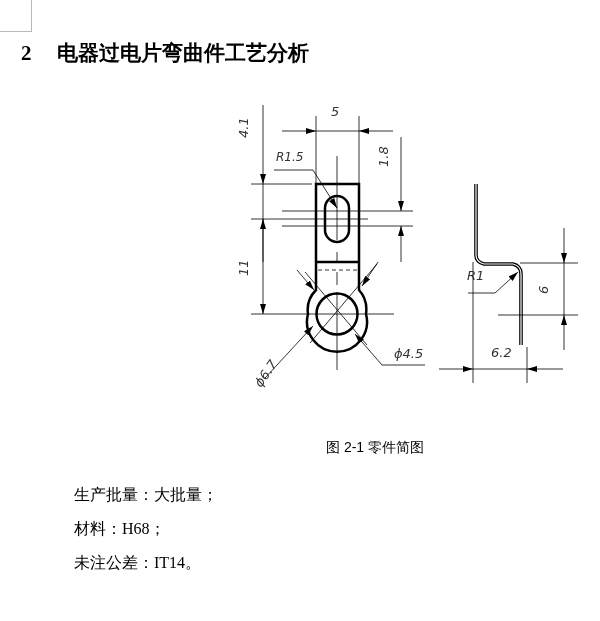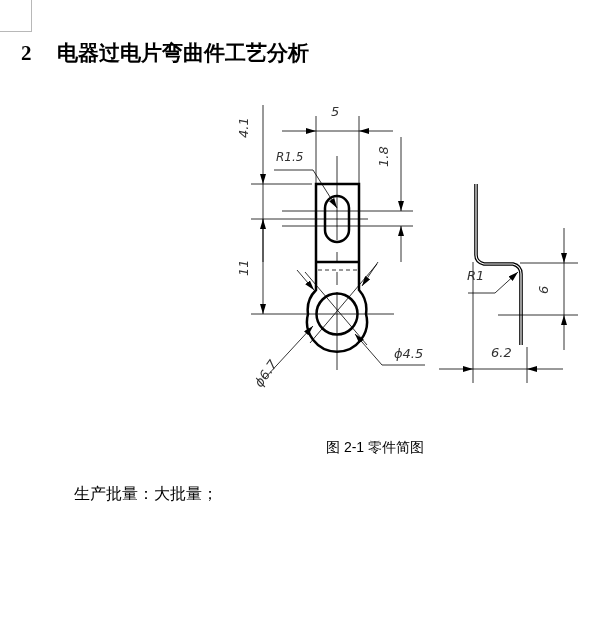--- a/index.html
+++ b/index.html
@@ -9,21 +9,21 @@
                  border-right: 1px solid #b8b8b8; border-bottom: 1px solid #b8b8b8; }
   .heading { position: absolute; left: 21px; top: 38px; height: 30px;
              font-family: "DejaVu Sans", "Liberation Sans", sans-serif;
              font-weight: bold; font-size: 21px; line-height: 30px; white-space: nowrap; }
   .heading .num { font-family: "Liberation Serif", "DejaVu Serif", serif; font-size: 21px; display: inline-block; width: 36px; }
   .figure { position: absolute; left: 220px; top: 90px; width: 380px; height: 340px; }
   .caption { position: absolute; left: 326px; top: 437px; font-size: 14px; line-height: 20px; white-space: nowrap;
              font-family: Liberation Sans, sans-serif; }
   .specs { position: absolute; left: 74px; top: 478px; }
   .spec-line { font-size: 16px; line-height: 34px; height: 34px; white-space: nowrap;
-               font-family: Liberation Mono, monospace; }
+               font-family: Liberation Serif, serif; }
   svg text { font-family: "DejaVu Sans", "Liberation Sans", sans-serif; font-style: italic; fill: #333; }
 </style>
 </head>
 <body>
 
 <div class="corner-mark"></div>
 
 <div class="heading">
   <span class="num">2</span><span>电器过电片弯曲件工艺分析</span>
 </div>
@@ -130,13 +130,15 @@
     <text x="467" y="280" font-size="13">R1</text>
     <text transform="translate(548,294) rotate(-90)" font-size="13">6</text>
     <text x="491" y="357" font-size="13">6.2</text>
   </svg>
 </div>
 
 <div class="caption">图 2-1 零件简图</div>
 
 <div class="specs">
   <div class="spec-line"><span>生产批量：</span><span>大批量；</span></div>
+  <div class="spec-line"><span>材料：</span><span>H68；</span></div>
+  <div class="spec-line"><span>未注公差：</span><span>IT14。</span></div>
 </div>
 
 </body></html>

